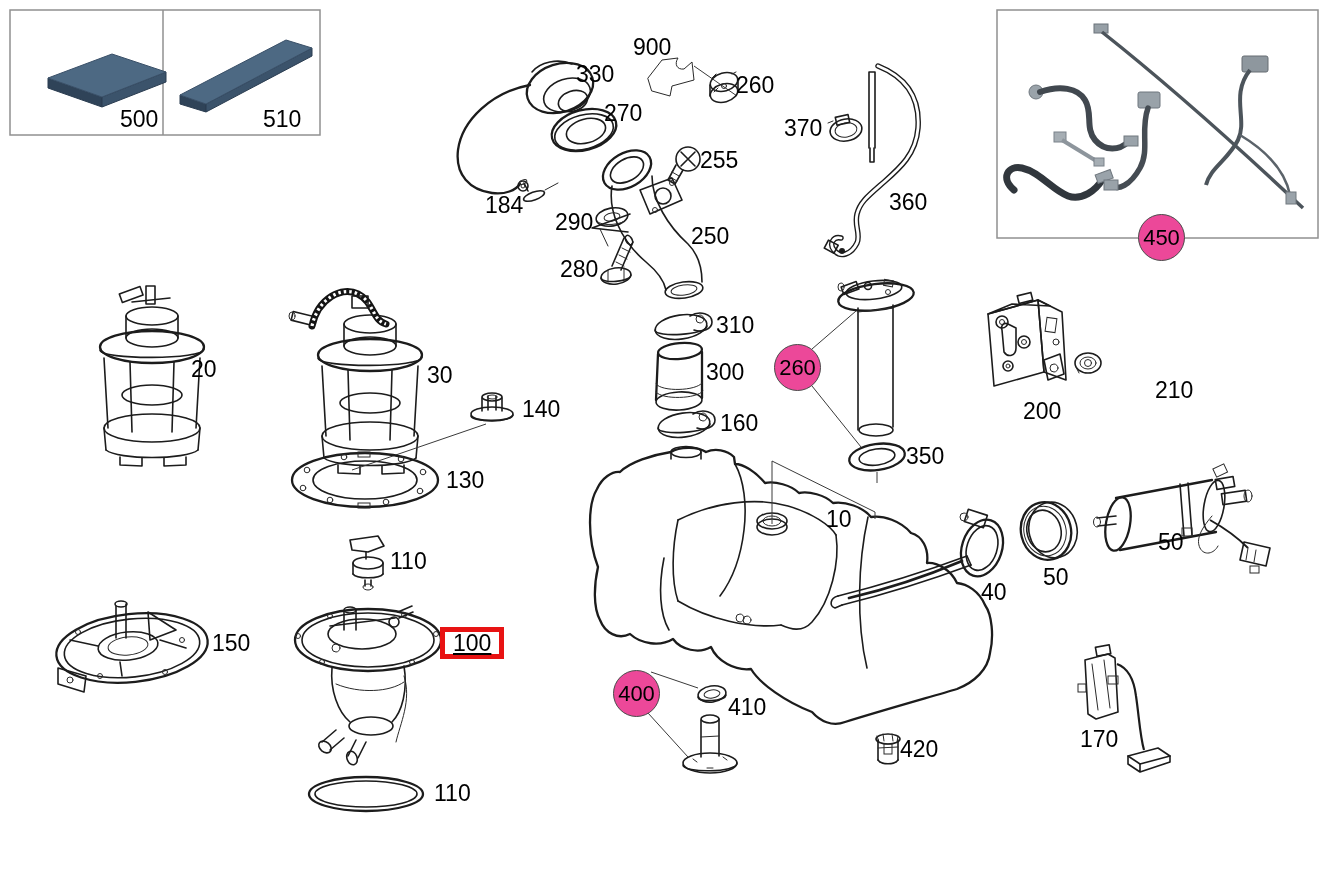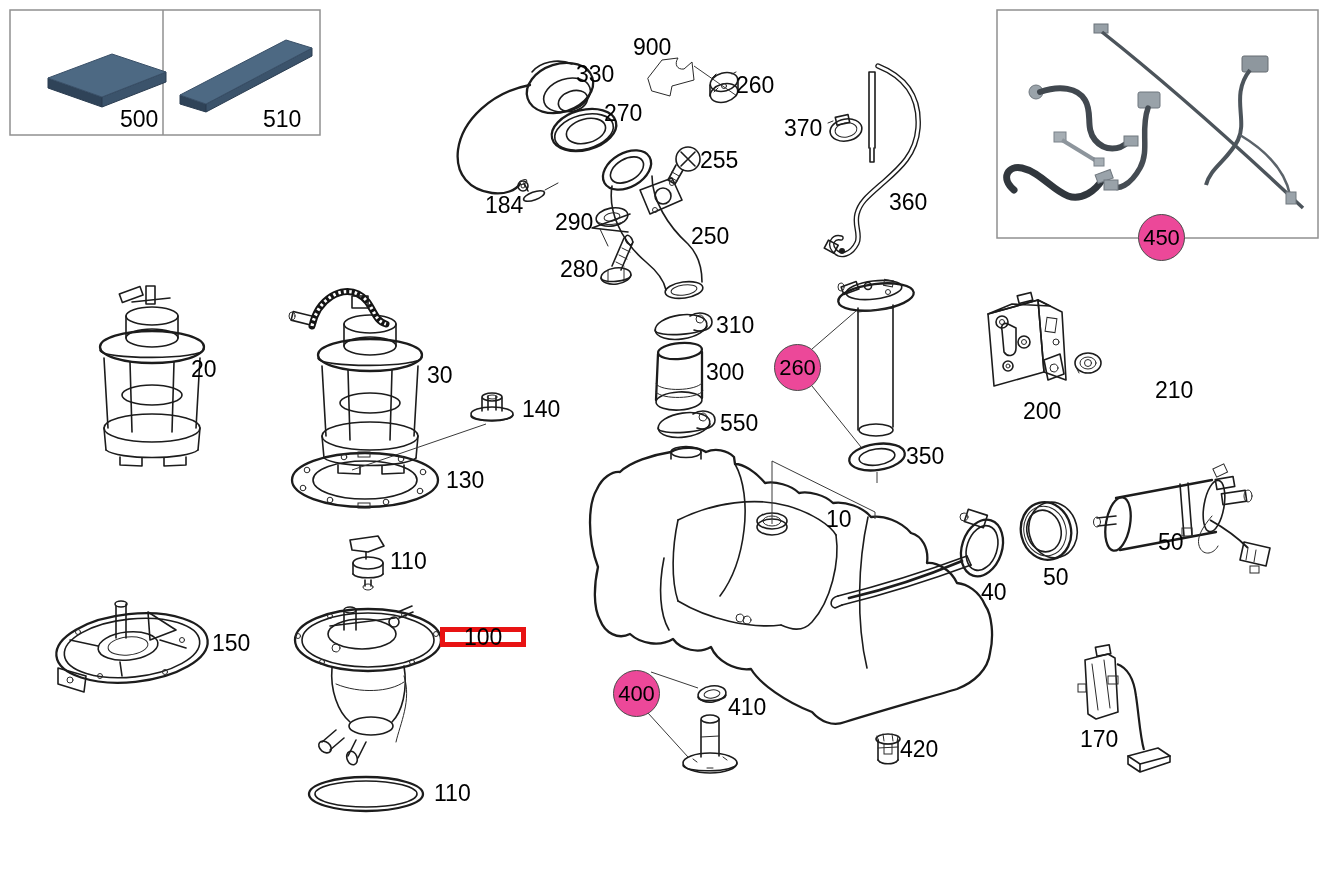--- a/index.html
+++ b/index.html
@@ -8,23 +8,23 @@
   .stage svg{position:absolute;left:0;top:0;}
   .ln{stroke:#1c1c1c;fill:none;stroke-width:1.6;stroke-linecap:round;stroke-linejoin:round;}
   .ln2{stroke:#1c1c1c;fill:none;stroke-width:2.3;stroke-linecap:round;stroke-linejoin:round;}
   .thin{stroke:#2a2a2a;fill:none;stroke-width:1;stroke-linecap:round;}
   .lead{stroke:#3a3a3a;fill:none;stroke-width:1;}
   .boxln{stroke:#909090;fill:#fff;stroke-width:1.5;}
   .lbl{position:absolute;font-size:23px;line-height:26px;color:#000;white-space:nowrap;}
   .circ{position:absolute;width:47px;height:47px;border:1.5px solid #4a4a4a;border-radius:50%;
         background:#ec4899;display:flex;align-items:center;justify-content:center;
         font-size:22px;color:#000;box-sizing:border-box;}
-  .redbox{position:absolute;border:5px solid #e81313;background:#fff;min-width:48px;height:20px;
+  .redbox{position:absolute;border:5px solid #e81313;background:#fff;min-width:48px;height:32px;
           display:flex;align-items:center;justify-content:center;font-size:23px;color:#000;
-          box-sizing:border-box;padding:0 19px;}
+          box-sizing:border-box;padding:0 8px;text-decoration:underline;}
 </style>
 </head>
 <body>
 
 <div class="stage">
 <svg width="1326" height="881" viewBox="0 0 1326 881">
 
   <g>
     <rect class="boxln" x="10" y="10" width="310" height="125"></rect>
     <line class="boxln" x1="163" y1="10" x2="163" y2="135"></line>
@@ -433,21 +433,21 @@
   <div class="lbl" style="left:604px;top:100px">270</div>
   <div class="lbl" style="left:700px;top:147px">255</div>
   <div class="lbl" style="left:485px;top:192px">184</div>
   <div class="lbl" style="left:555px;top:209px">290</div>
   <div class="lbl" style="left:691px;top:223px">250</div>
   <div class="lbl" style="left:560px;top:256px">280</div>
   <div class="lbl" style="left:784px;top:115px">370</div>
   <div class="lbl" style="left:889px;top:189px">360</div>
   <div class="lbl" style="left:716px;top:312px">310</div>
   <div class="lbl" style="left:706px;top:359px">300</div>
-  <div class="lbl" style="left:720px;top:410px">550</div>
+  <div class="lbl" style="left:720px;top:410px">160</div>
   <div class="lbl" style="left:191px;top:356px">20</div>
   <div class="lbl" style="left:427px;top:362px">30</div>
   <div class="lbl" style="left:522px;top:396px">140</div>
   <div class="lbl" style="left:446px;top:467px">130</div>
   <div class="lbl" style="left:1023px;top:398px">200</div>
   <div class="lbl" style="left:1155px;top:377px">210</div>
   <div class="lbl" style="left:906px;top:443px">350</div>
   <div class="lbl" style="left:390px;top:548px">110</div>
   <div class="lbl" style="left:826px;top:506px">10</div>
   <div class="lbl" style="left:1158px;top:529px">50</div>

